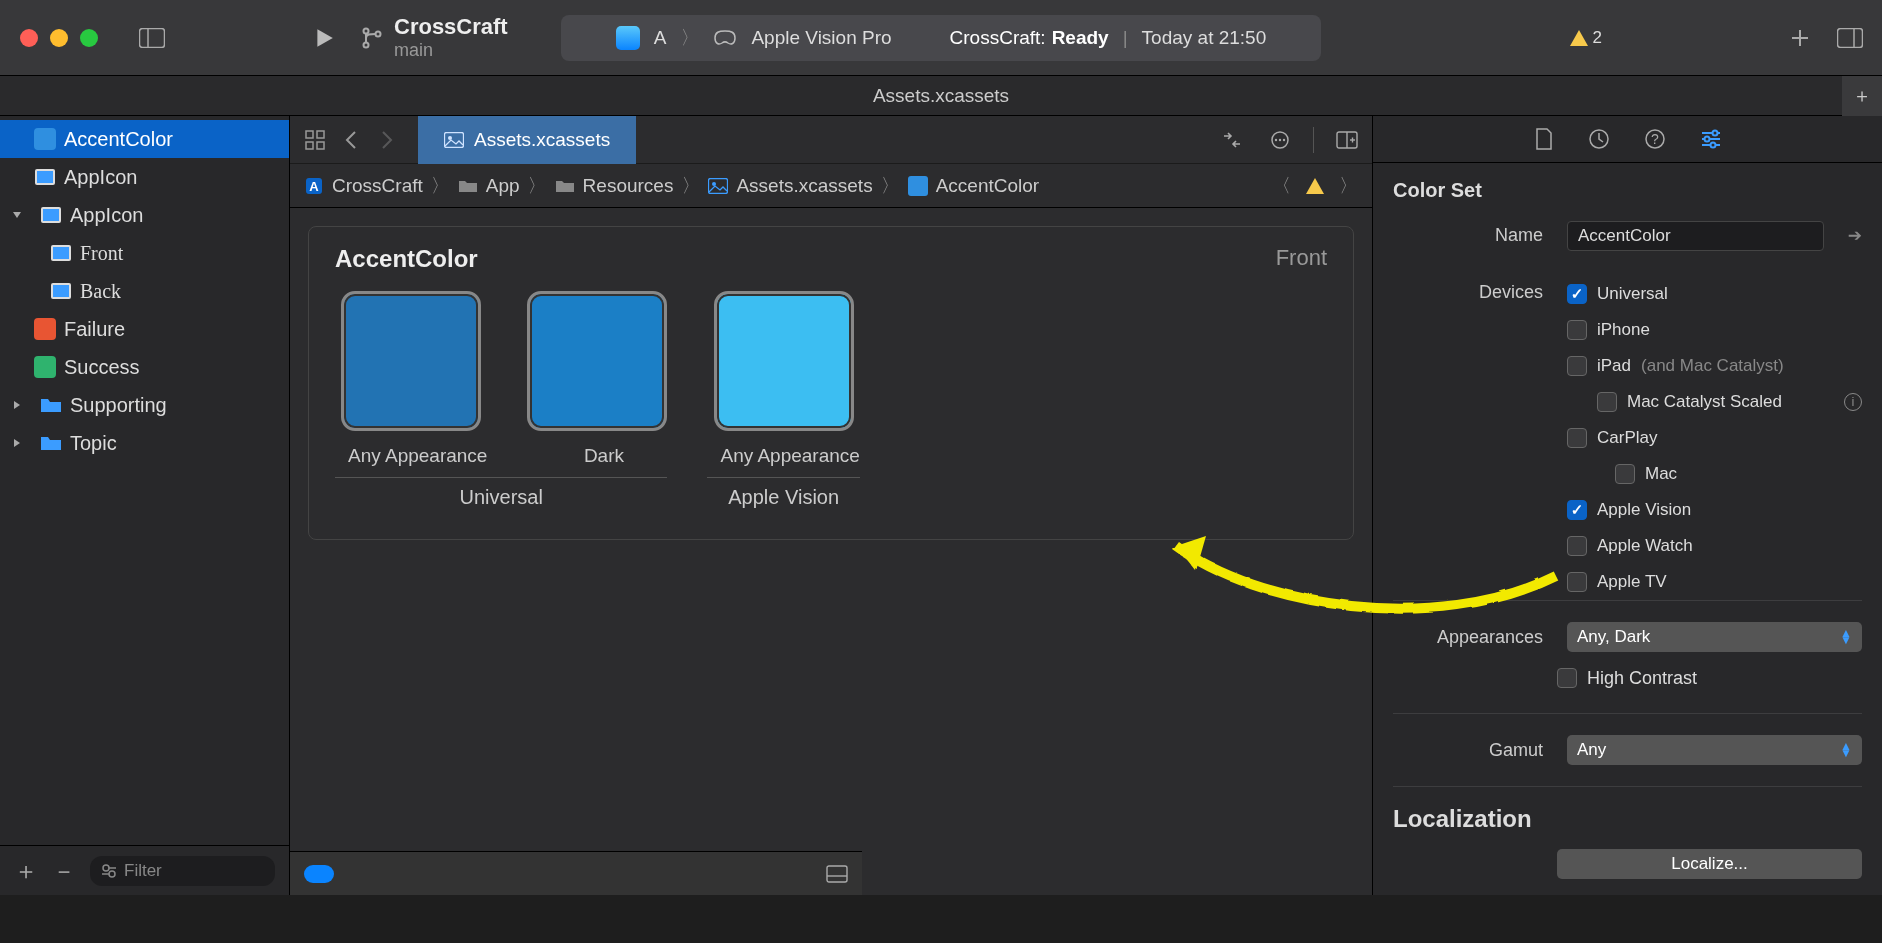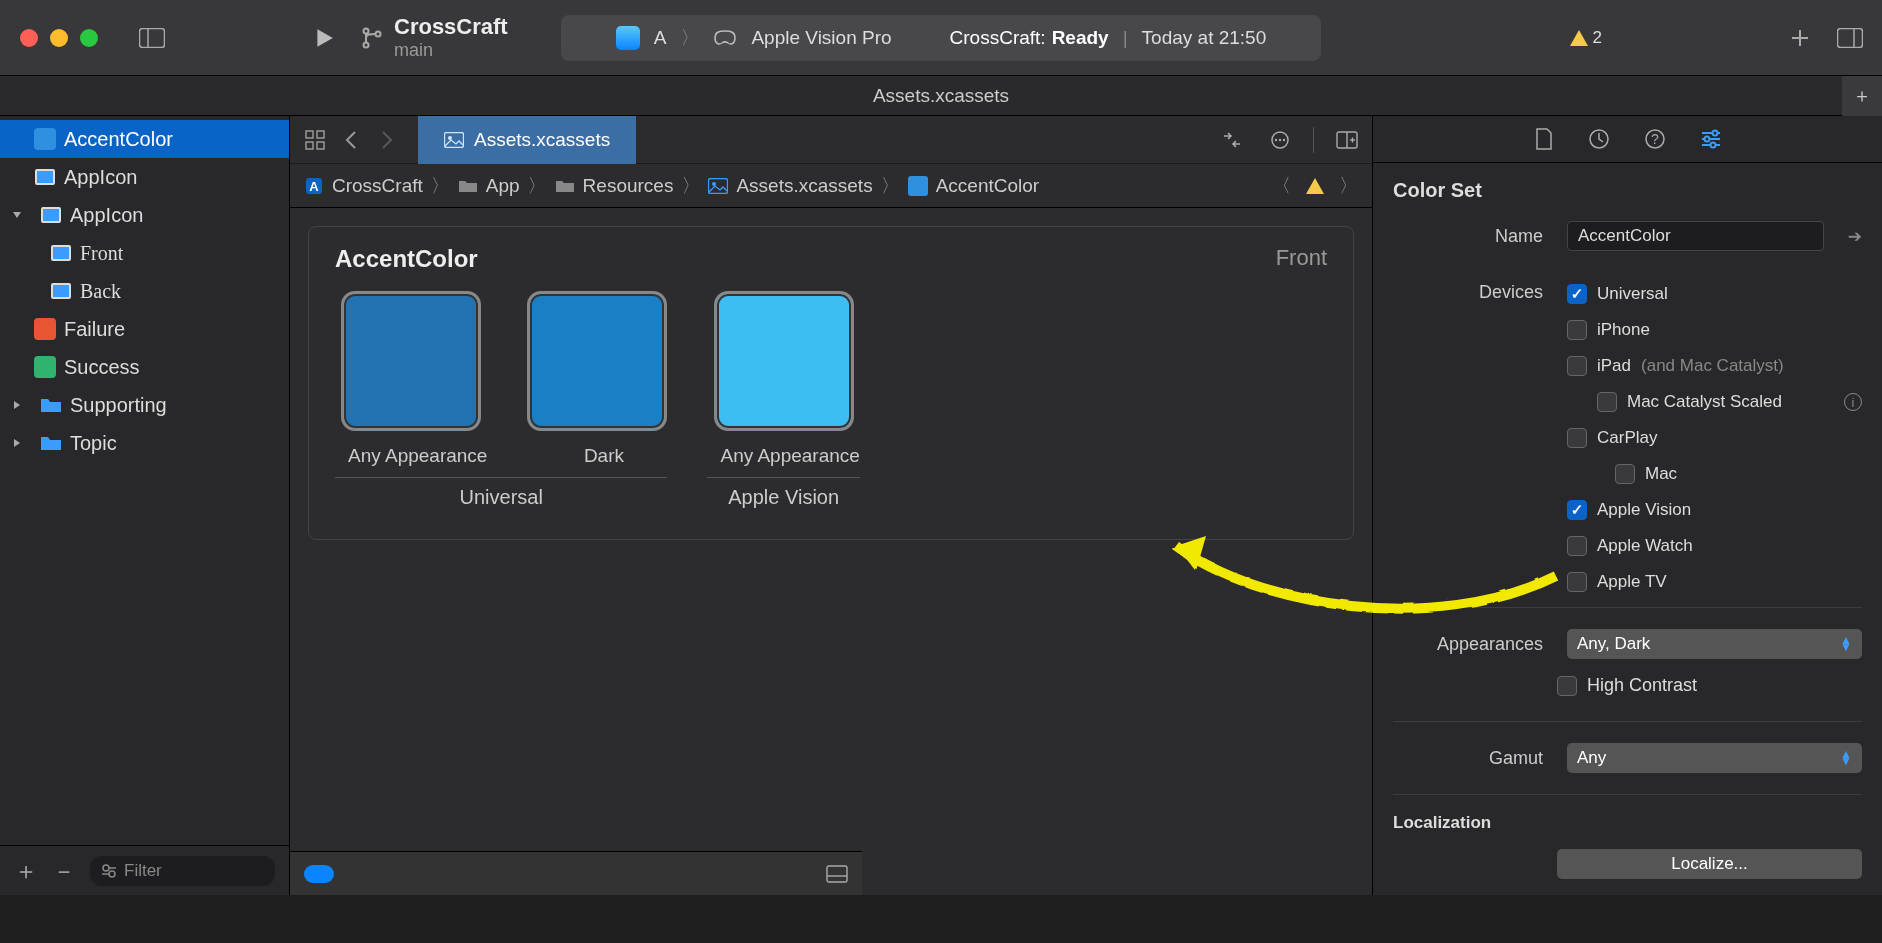--- a/index.html
+++ b/index.html
@@ -552,21 +552,21 @@
       <div class="form-row">
         <div class="form-label">Gamut</div>
         <div class="select">
           <span>Any</span>
           <span class="chev">▲<br>▼</span>
         </div>
       </div>
 
       <div class="hr"></div>
 
-      <div class="insp-section-title" style="font-size:17px">Localization</div>
+      <div class="insp-section-title" style="font-size:24px">Localization</div>
       <div class="localize-btn">Localize...</div>
     </div>
   </div>
 </div>
 
 <svg class="annotation" width="450" height="120" viewBox="0 0 450 120">
   <defs>
     <filter id="rough">
         <feTurbulence baseFrequency="0.06" numOctaves="2" result="n"></feTurbulence>
         <feDisplacementMap in="SourceGraphic" in2="n" scale="3"></feDisplacementMap>

